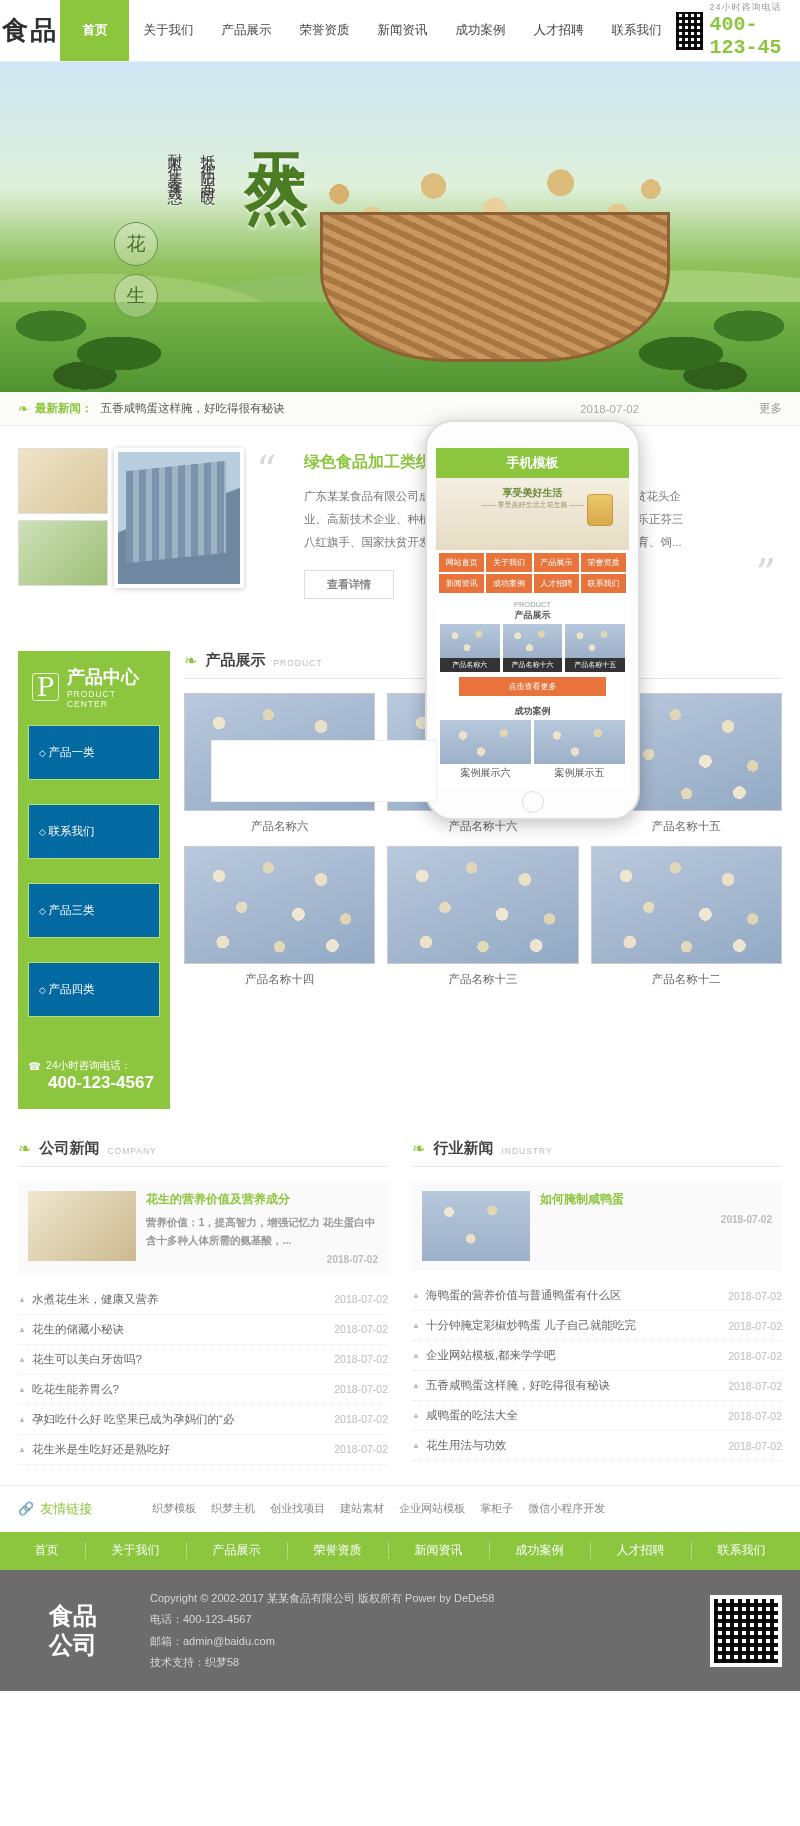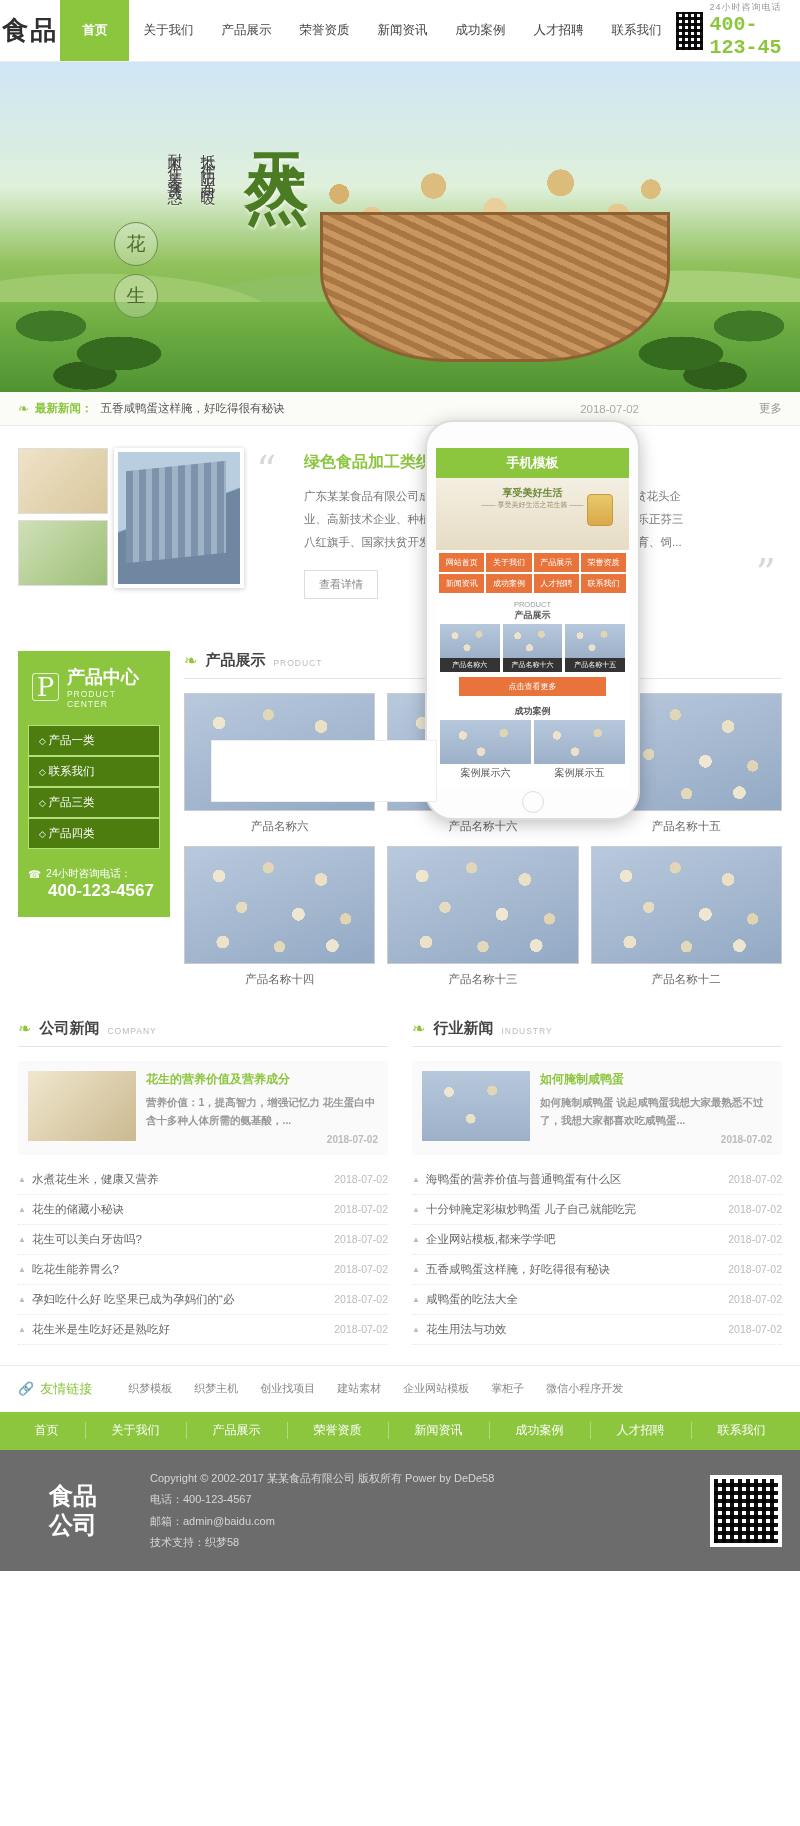--- a/index.html
+++ b/index.html
@@ -236,24 +236,25 @@
     font-size: 11.5px;
     line-height: 2;
     color: #777;
     padding-left: 34px;
     max-width: 420px;
   }
   .btn-more {
     margin: 16px 0 0 34px;
     display: inline-block;
     border: 1px solid #ddd;
-    padding: 6px 14px;
+    padding: 6px 22px;
     font-size: 11px;
     color: #888;
     background: #fff;
+    font-weight: bold;
   }
   .quote-mark.end {
     left: auto; right: 6px; top: auto; bottom: 10px; position: absolute;
   }
 
   
   .product-wrap { display: flex; padding: 10px 18px 24px; gap: 14px; background:#fff; }
   .pc-side { width: 152px; }
   .pc-head {
     background: #8cc63e;
@@ -268,26 +269,26 @@
     font-family: "DejaVu Serif", serif;
     border: 1px solid rgba(255,255,255,.8);
     width: 28px; height: 28px;
     display: flex; align-items: center; justify-content: center;
     border-radius: 3px;
   }
   .pc-head .cn { font-size: 18px; font-weight: bold; }
   .pc-head .en { font-size: 8.5px; letter-spacing: 1px; opacity: .9; }
   .pc-body { background: #8cc63e; padding: 4px 10px 14px; }
   .pc-item {
-    background: #4d7c0f;
+    background: #0369a1;
     border: 1px solid #b4de79;
     color: #fff;
     font-size: 11.5px;
-    padding: 7px 10px;
-    margin-bottom: 0;
+    padding: 19px 10px;
+    margin-bottom: 24px;
   }
   .pc-item::before { content: "◇ "; font-size: 9px; }
   .pc-tel { background: #8cc63e; padding: 4px 10px 16px; color: #fff; }
   .pc-tel .l1 { font-size: 10.5px; display: flex; align-items: center; gap: 5px; }
   .pc-tel .l2 { font-size: 17px; font-weight: bold; padding-left: 20px; }
 
   .pc-main { flex: 1; }
   .sec-title {
     display: flex; align-items: flex-end; gap: 8px;
     border-bottom: 1px solid #e6e6e6;
@@ -436,21 +437,21 @@
 
   
   .links {
     border-top: 1px solid #eee;
     padding: 14px 18px;
     display: flex; align-items: center; gap: 16px;
     font-size: 11px; color: #888;
     background: #fff;
   }
   .links .lbl { color: #8cc63e; font-size: 13px; display: flex; align-items: center; gap: 6px; }
-  .links .ls { display: flex; gap: 22px; margin-left: 20px; }
+  .links .ls { display: flex; gap: 15px; margin-left: 44px; }
 
   
   .foot-nav {
     background: #8cc63e;
     height: 38px;
     display: flex; align-items: center; justify-content: center;
     gap: 0;
   }
   .foot-nav a {
     color: #fff; font-size: 12px; text-decoration: none;
@@ -720,21 +721,20 @@
     <div class="news-col">
       <div class="sec-title">
         <span class="leaf">❧</span>
         <span class="cn">行业新闻</span>
         <span class="en">INDUSTRY</span>
       </div>
       <div class="news-feature">
         <div class="nf-img b"></div>
         <div class="nf-body">
           <div class="nf-title">如何腌制咸鸭蛋</div>
-          <div class="nf-desc">如何腌制咸鸭蛋 说起咸鸭蛋我想大家最熟悉不过了，我想大家都喜欢吃咸鸭蛋...</div>
           <div class="nf-date">2018-07-02</div>
         </div>
       </div>
       <div class="news-li">
         <span class="tri">▲</span>
         <span>海鸭蛋的营养价值与普通鸭蛋有什么区</span>
         <span class="d">2018-07-02</span>
       </div>
       <div class="news-li">
         <span class="tri">▲</span>

